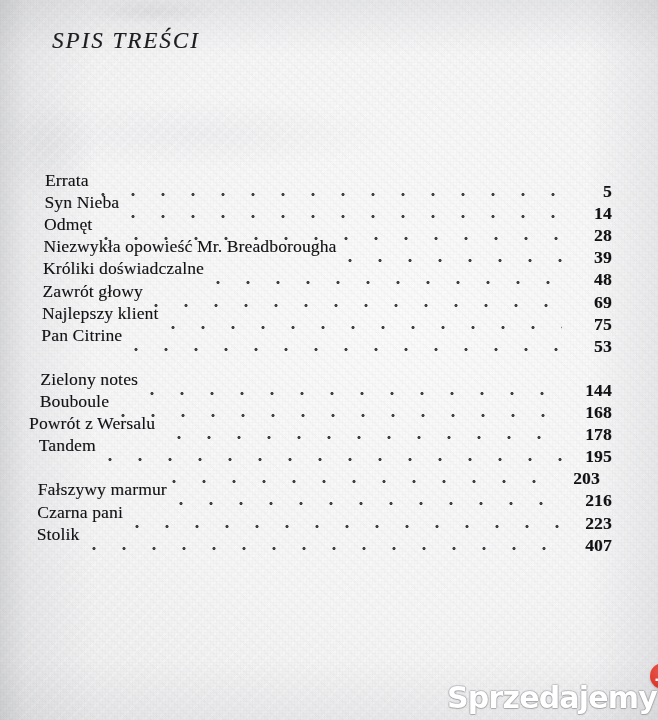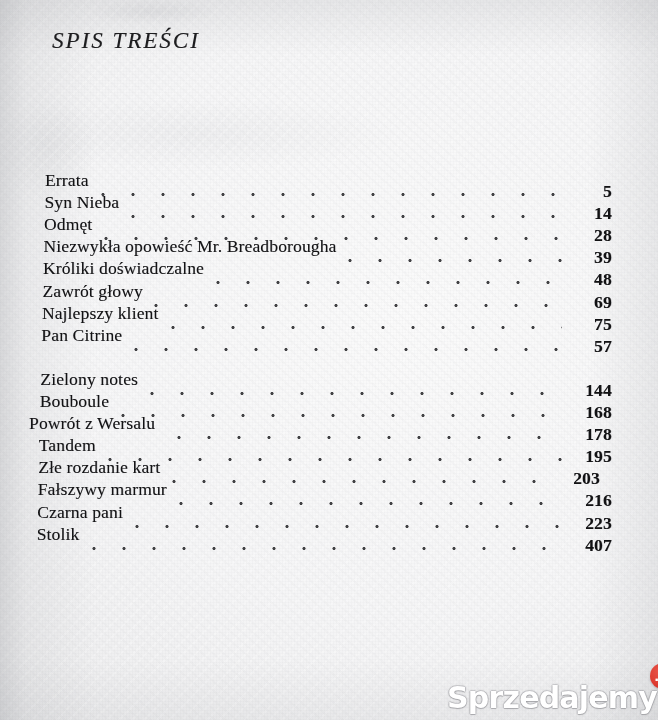--- a/index.html
+++ b/index.html
@@ -221,21 +221,21 @@
         <div class="toc-leader" style="left: 170.88px; top: 11px; width: 391.12px;">
           <i></i>
         </div>
         <div class="toc-page" style="left: 568px; top: 11px;">75</div>
       </div>
       <div class="toc-row" style="top: 324.7px;">
         <div class="toc-title" style="left: 41.36px;">Pan  Citrine</div>
         <div class="toc-leader" style="left: 134.36px; top: 11px; width: 427.64px;">
           <i></i>
         </div>
-        <div class="toc-page" style="left: 568px; top: 11px;">57</div>
+        <div class="toc-page" style="left: 568px; top: 11px;">53</div>
       </div>
       <div class="toc-row" style="top: 368.9px;">
         <div class="toc-title" style="left: 40.32px;">Zielony notes</div>
         <div class="toc-leader" style="left: 150.32px; top: 11px; width: 411.68px;">
           <i></i>
         </div>
         <div class="toc-page" style="left: 568px; top: 11px;">144</div>
       </div>
       <div class="toc-row" style="top: 391px;">
         <div class="toc-title" style="left: 39.8px;">Bouboule</div>
@@ -252,21 +252,20 @@
         <div class="toc-page" style="left: 568px; top: 11px;">178</div>
       </div>
       <div class="toc-row" style="top: 435.2px;">
         <div class="toc-title" style="left: 38.76px;">Tandem</div>
         <div class="toc-leader" style="left: 107.76px; top: 11px; width: 454.24px;">
           <i></i>
         </div>
         <div class="toc-page" style="left: 568px; top: 11px;">195</div>
       </div>
       <div class="toc-row" style="top: 457.3px;">
-        <div class="toc-title" style="left: 38.24px;">Złe  rozdanie  kart</div>
         <div class="toc-leader" style="left: 172.24px; top: 11px; width: 389.76px;">
           <i></i>
         </div>
         <div class="toc-page" style="left: 556px; top: 11px;">203</div>
       </div>
       <div class="toc-row" style="top: 479.4px;">
         <div class="toc-title" style="left: 37.72px;">Fałszywy   marmur</div>
         <div class="toc-leader" style="left: 178.72px; top: 11px; width: 383.28px;">
           <i></i>
         </div>

